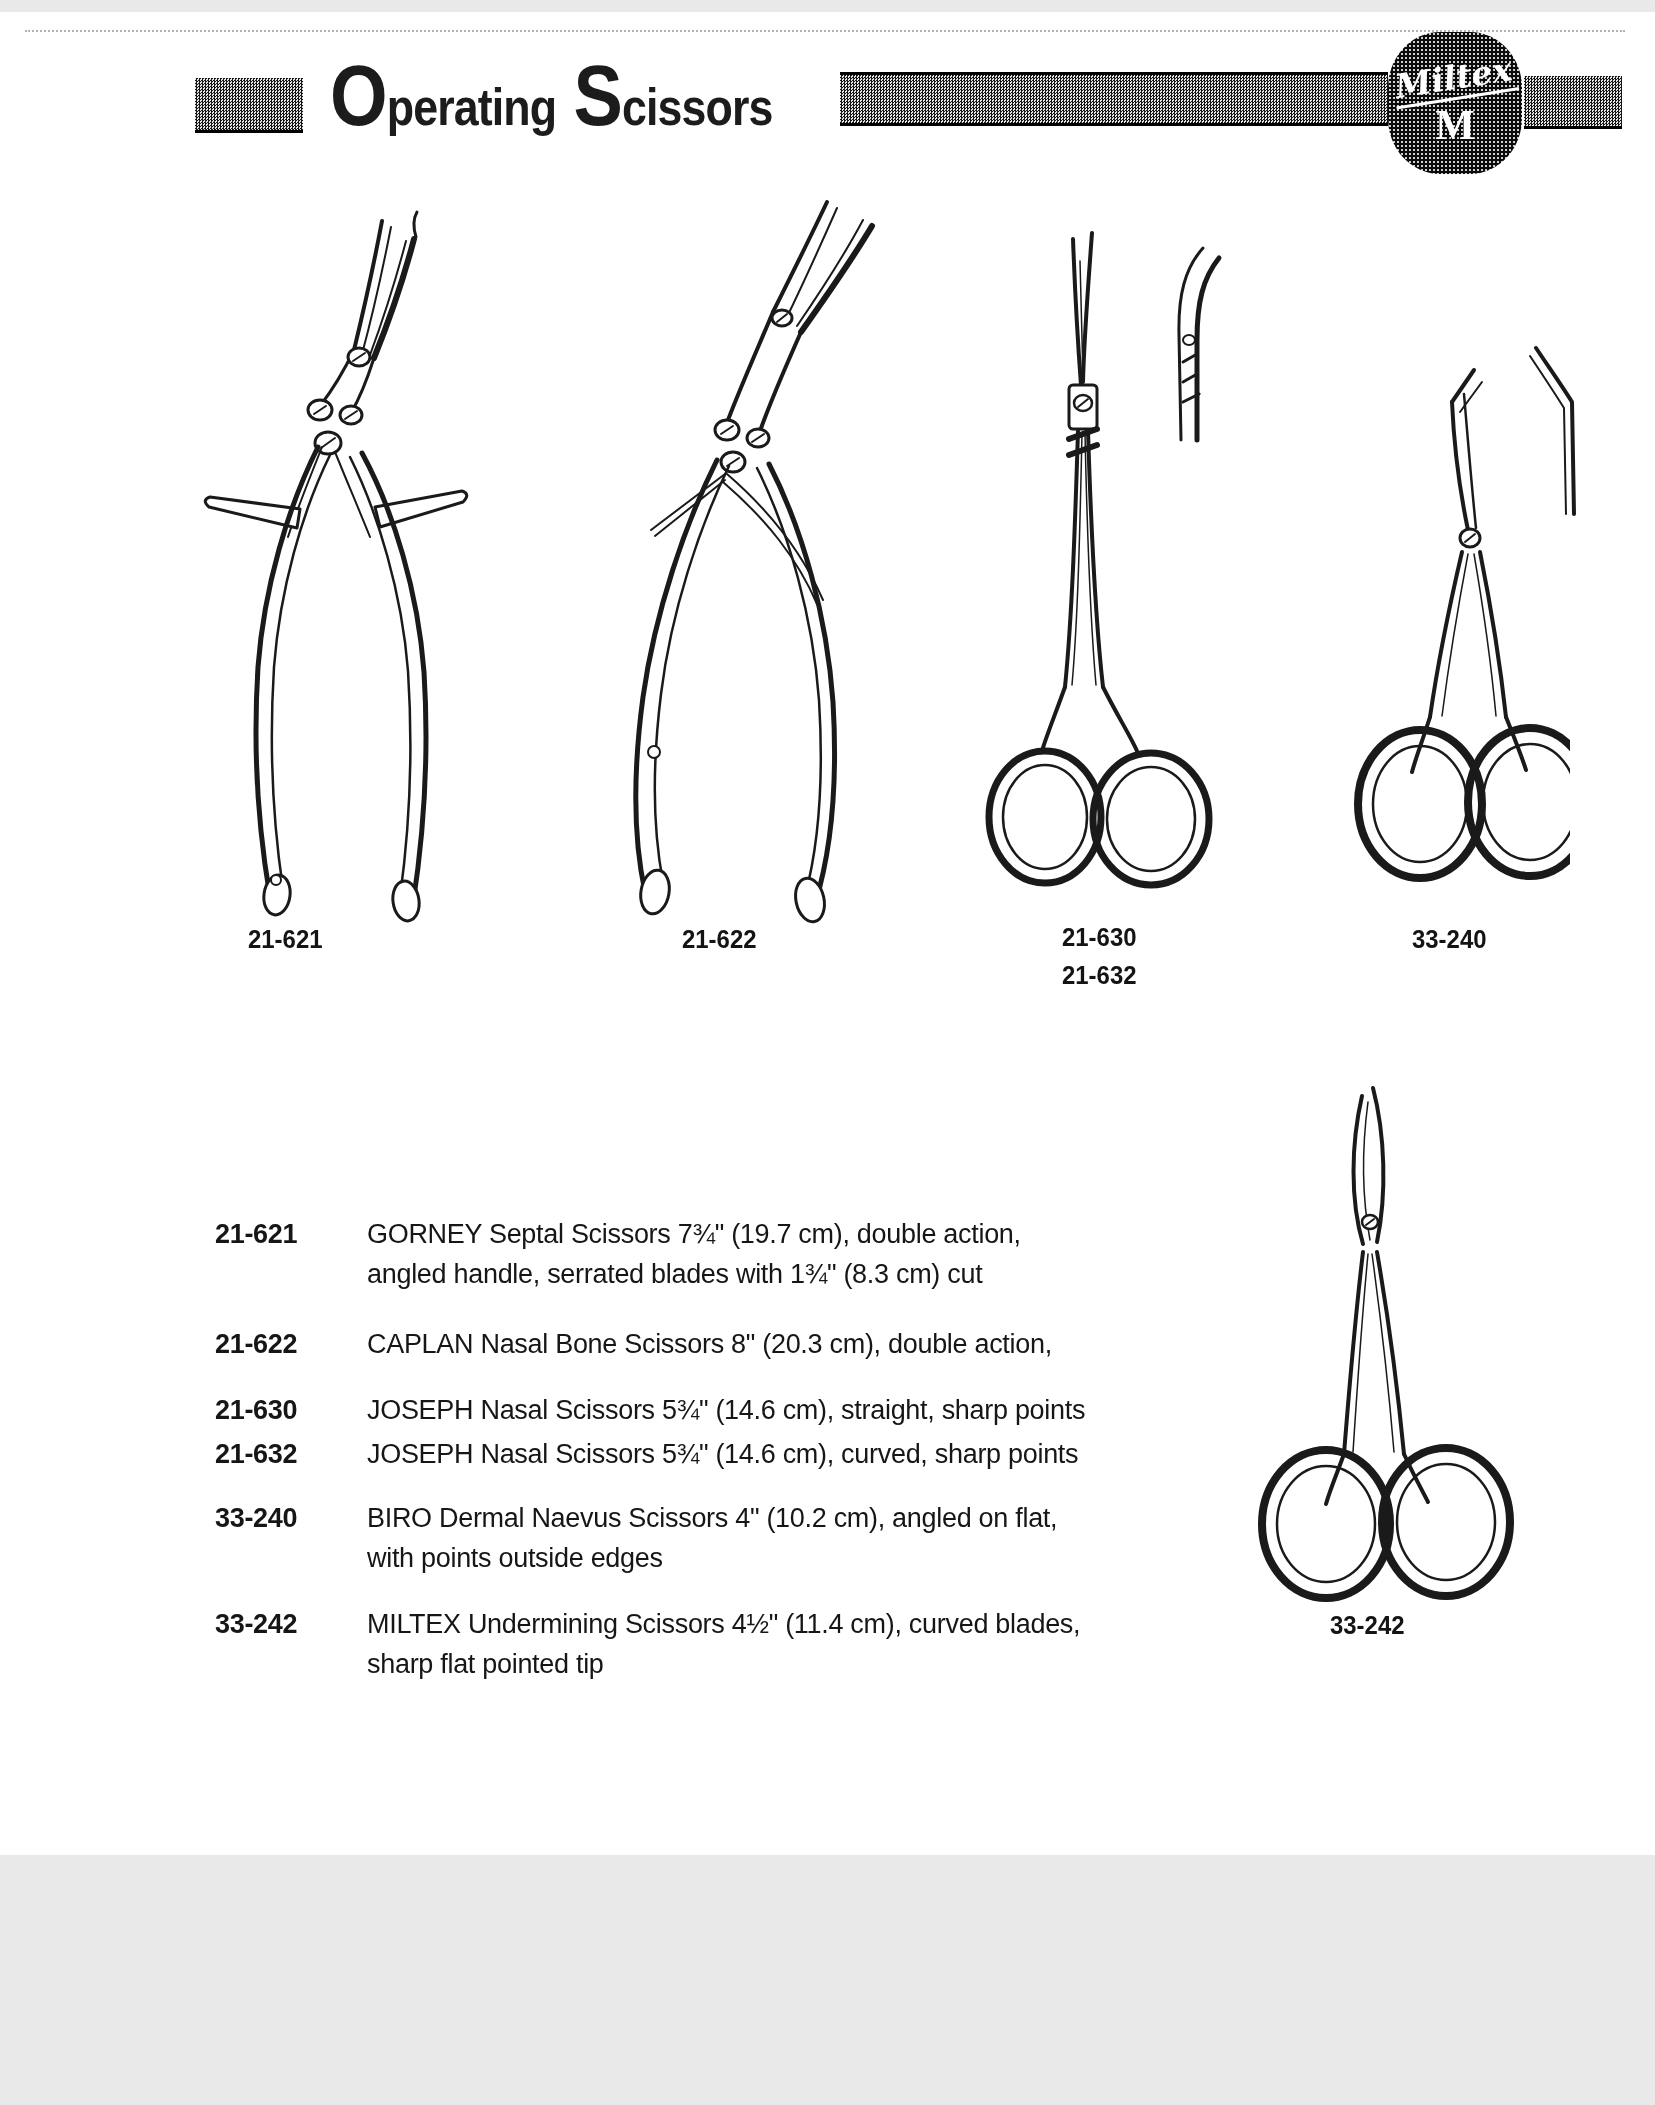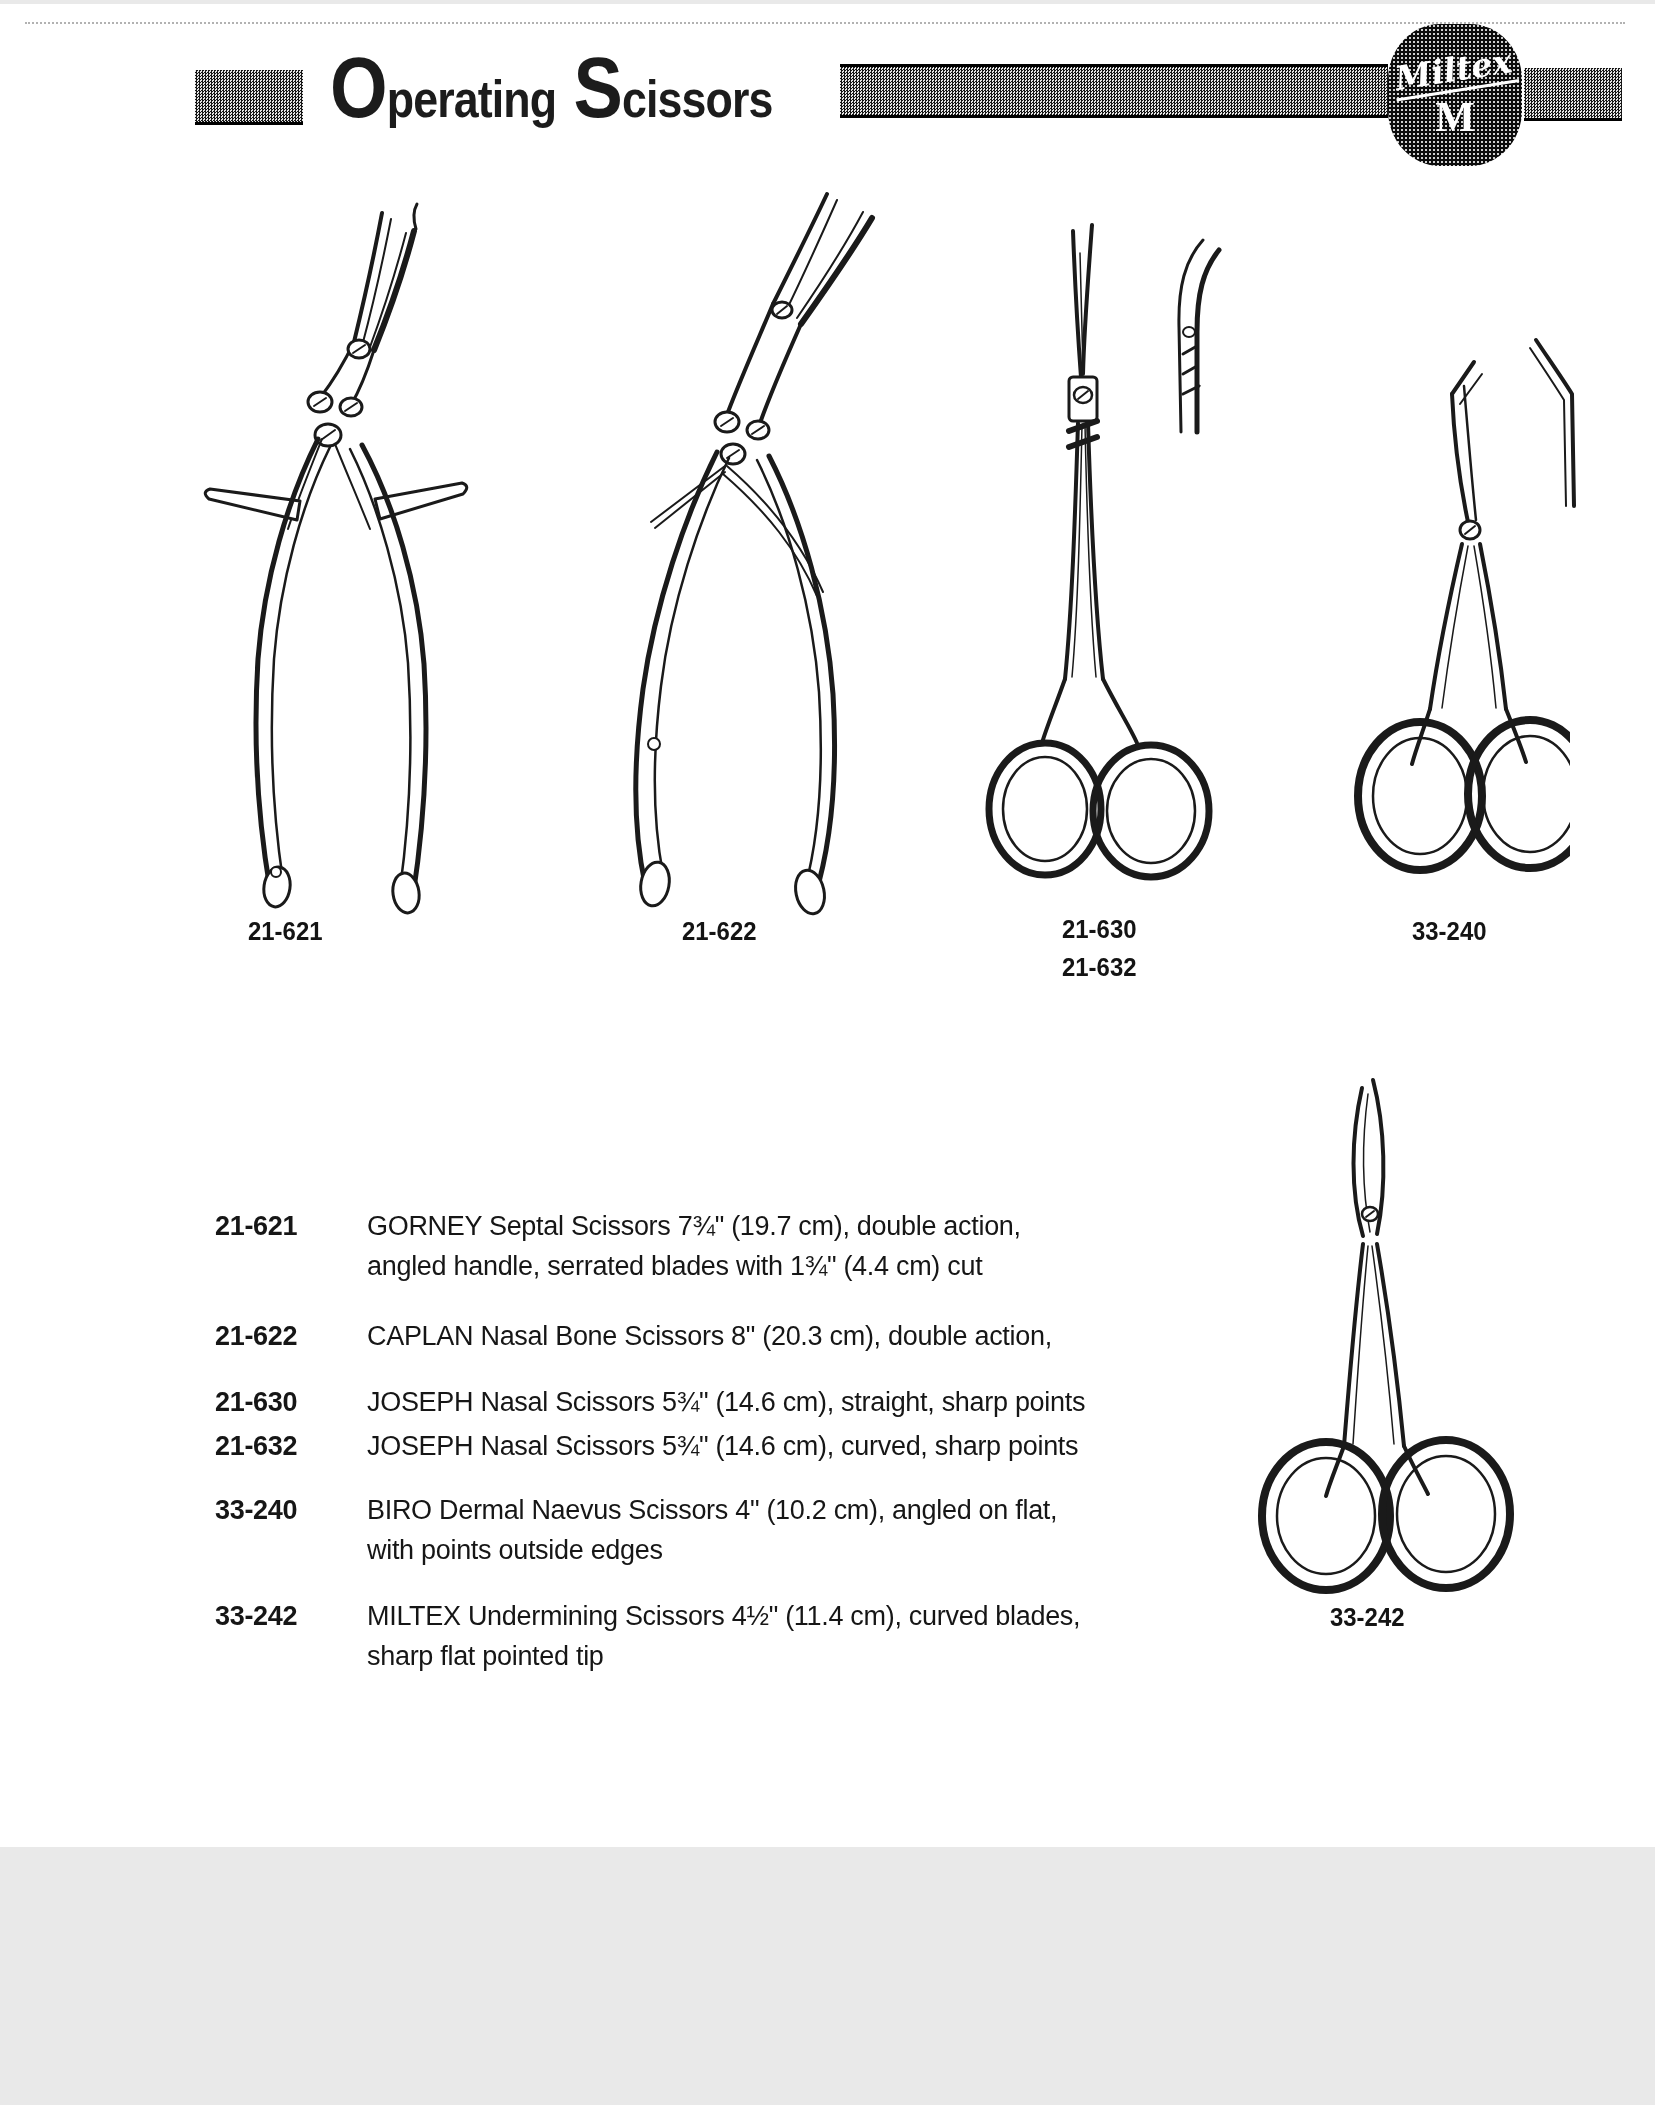--- a/index.html
+++ b/index.html
@@ -1,19 +1,19 @@
 <!DOCTYPE html>
 <html><head>
 <meta charset="utf-8">
 <style>
   html,body{margin:0;padding:0;background:#e9e9e9;}
   .page{
     position:relative;width:1655px;height:1843px;background:#ffffff;
     font-family:"Liberation Sans",sans-serif;color:#161616;overflow:hidden;
-    margin:4px auto;
+    margin:12px auto;
   }
   .scan-dots{position:absolute;top:18px;left:25px;width:1600px;height:0;
     border-top:2px dotted #8a8a8a;opacity:.65;}
   
   .stipple{
     background-color:#7d7d7d;
     background-image:repeating-conic-gradient(#161616 0% 25%, #e6e6e6 0% 50%);
     background-size:3px 3px;
   }
   .hblock{position:absolute;}
@@ -241,21 +241,21 @@
       </g>
     </svg>
   </div>
   <div class="caption" style="left:1330px;top:1598px">33-242</div>
 
   <section class="catalog">
     <div class="row mb30">
       <div class="code">21-621</div>
       <div class="desc">
         <div class="line">GORNEY Septal Scissors 7¾" (19.7 cm), double action,</div>
-        <div class="line">angled handle, serrated blades with 1¾" (4.4 cm) cut</div>
+        <div class="line">angled handle, serrated blades with 1¾" (8.3 cm) cut</div>
       </div>
     </div>
     <div class="row mb26">
       <div class="code">21-622</div>
       <div class="desc">
         <div class="line">CAPLAN Nasal Bone Scissors 8" (20.3 cm), double action,</div>
       </div>
     </div>
     <div class="row mb4">
       <div class="code">21-630</div>

